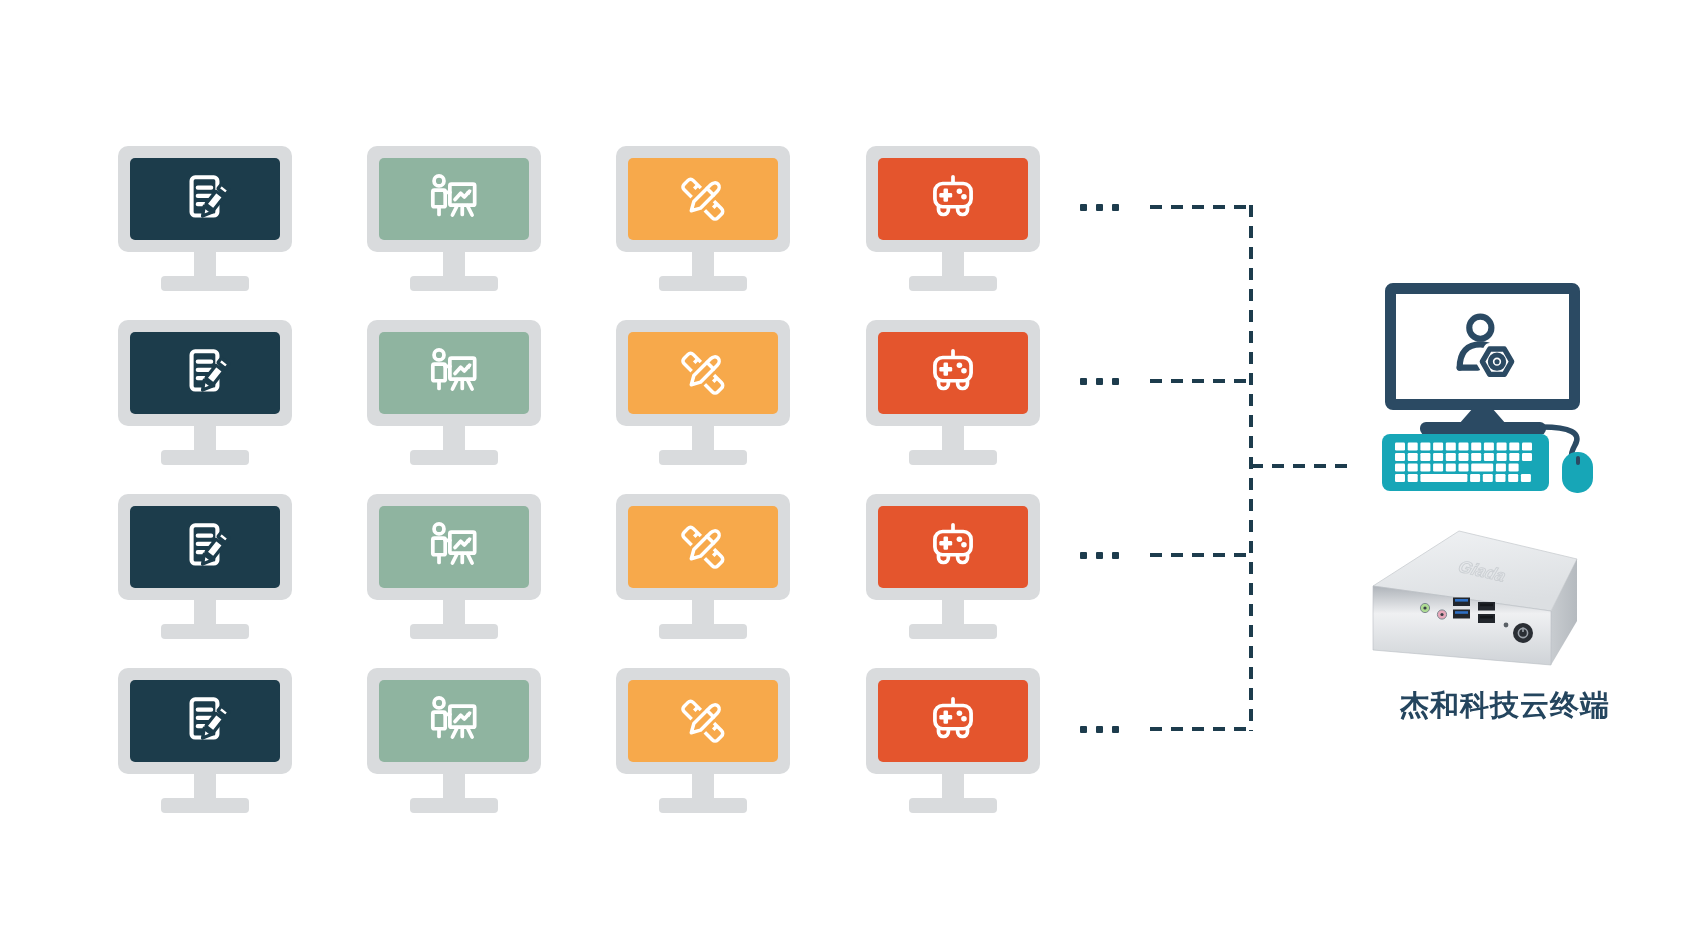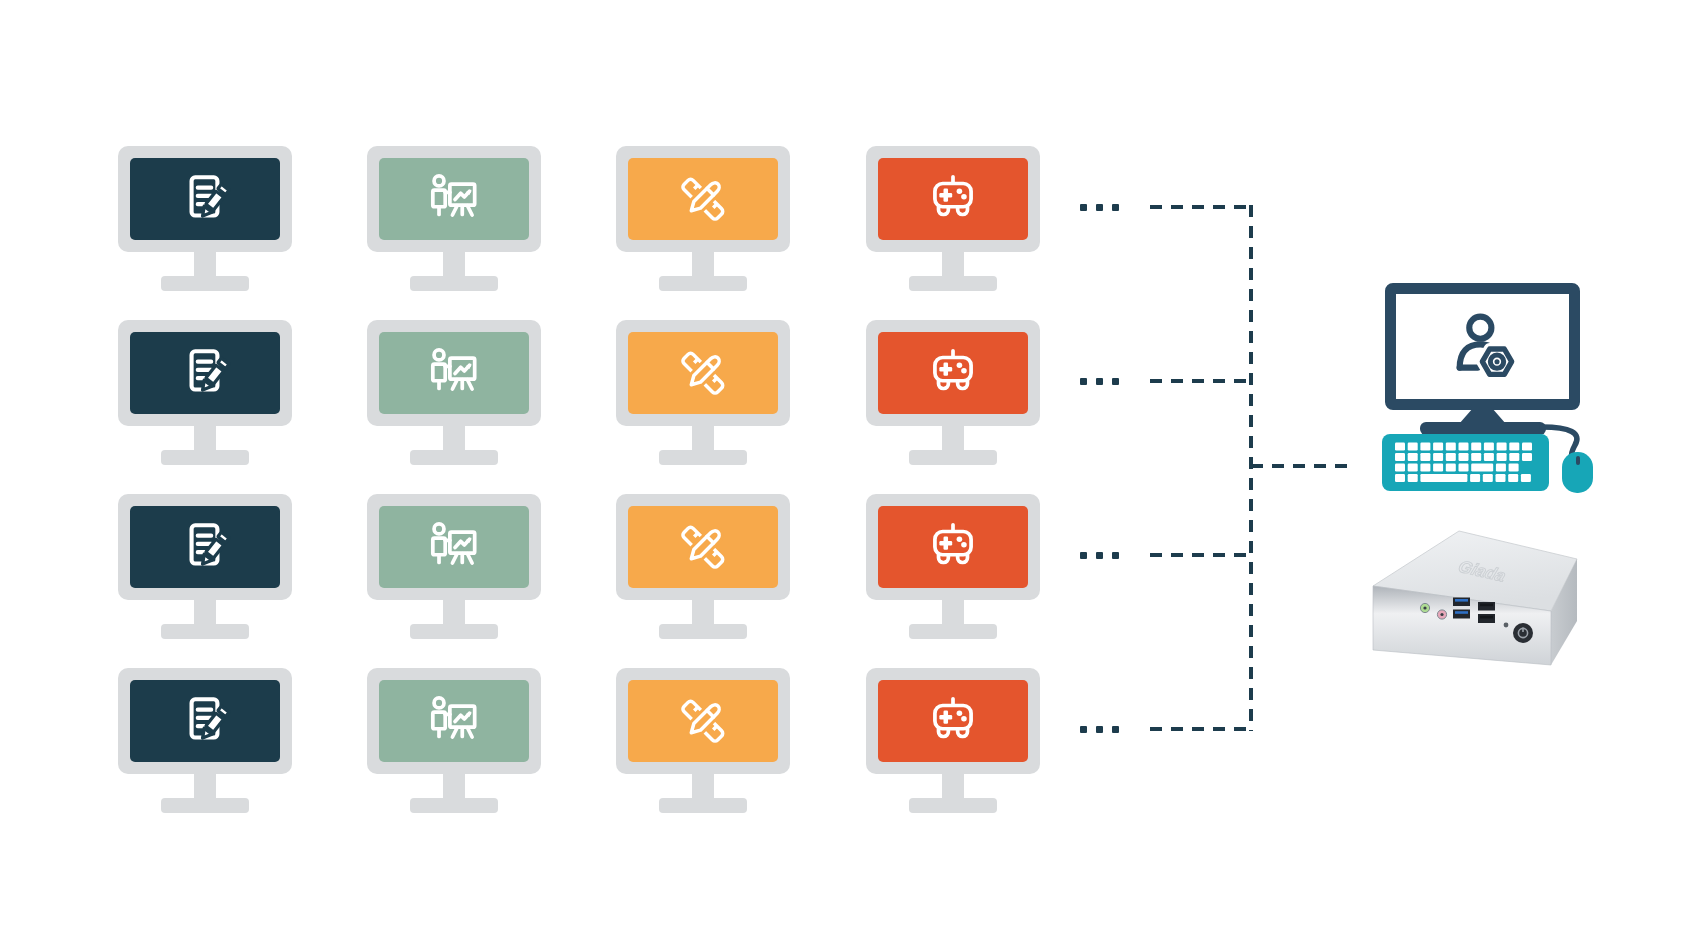--- a/index.html
+++ b/index.html
@@ -392,13 +392,14 @@
       </g>
       <circle cx="151" cy="110" r="2.4" fill="#5A6066"></circle>
       <g>
         <circle cx="168" cy="118" r="10" fill="#2A2E34"></circle>
         <circle cx="168" cy="118" r="4.6" fill="none" stroke="#9AA0A8" stroke-width="1.6"></circle>
         <line x1="168" y1="112.6" x2="168" y2="117" stroke="#9AA0A8" stroke-width="1.6"></line>
       </g>
     </g>
   </svg>
 
+  <div class="terminal-label">杰和科技云终端</div>
 </div>
 
 </body></html>

